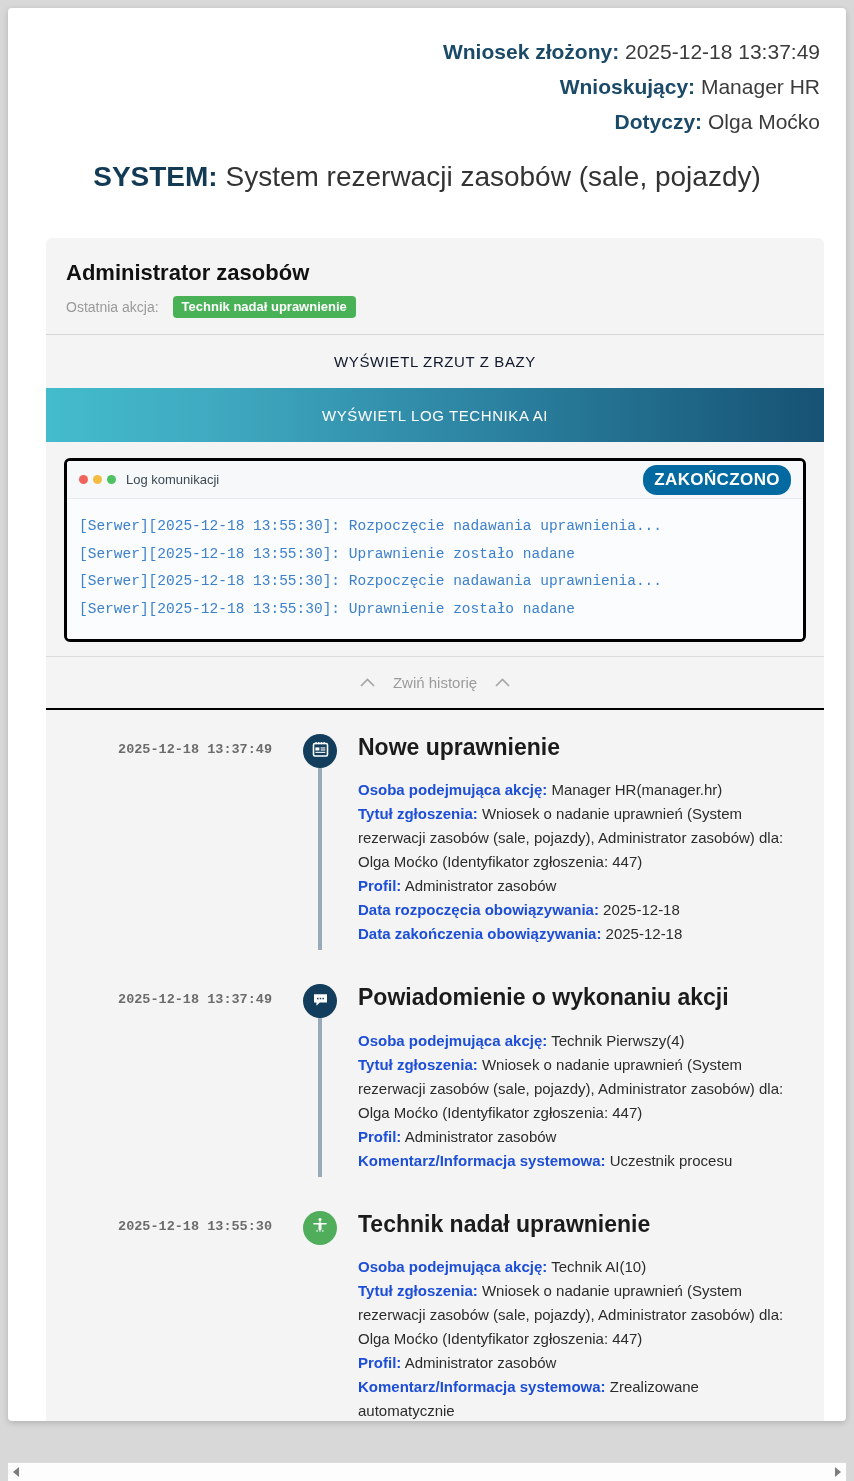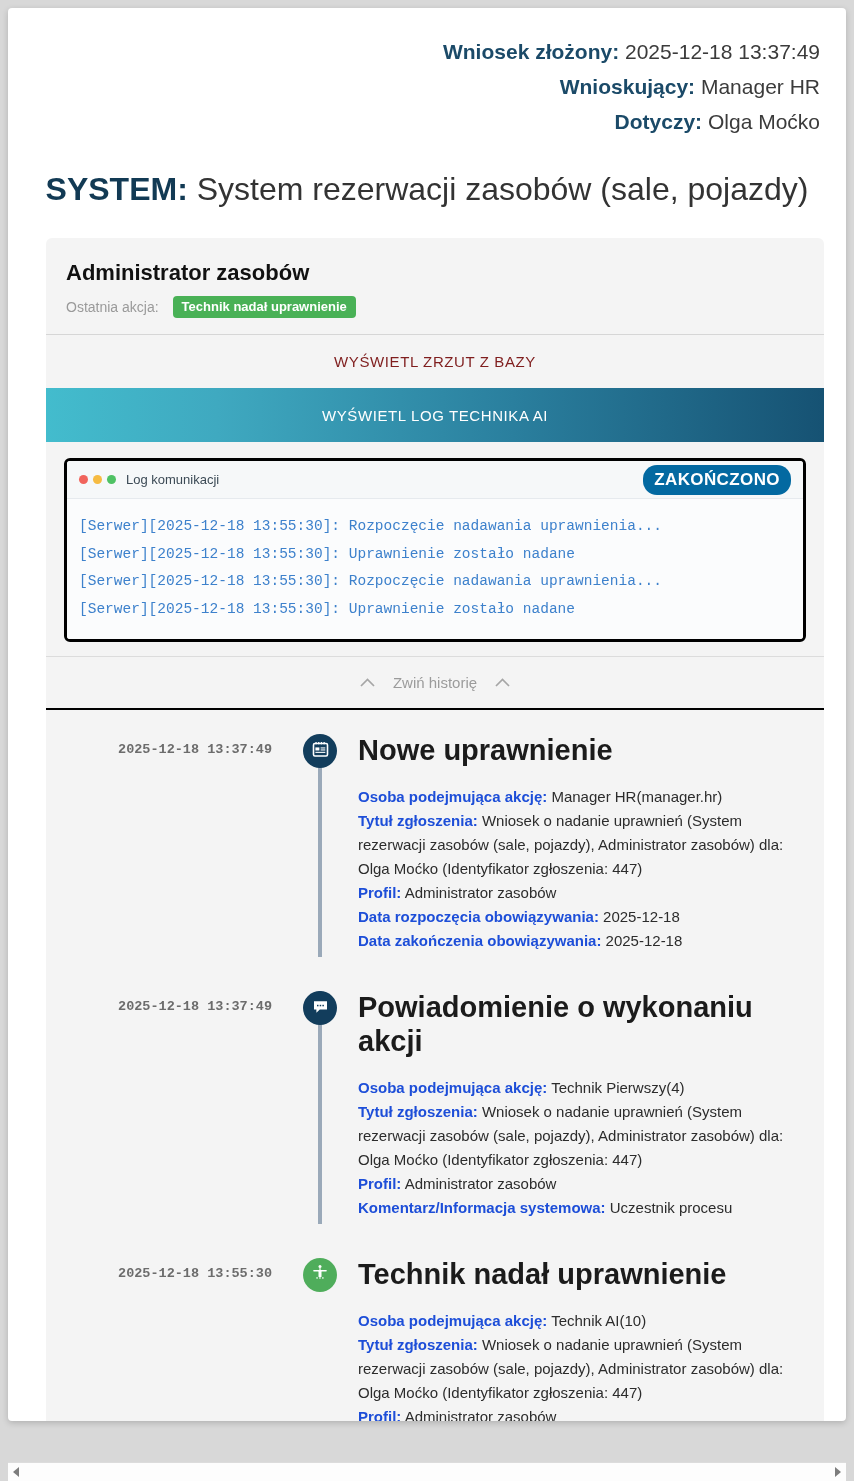--- a/index.html
+++ b/index.html
@@ -24,22 +24,22 @@
   
   .meta { padding: 26px 26px 0 26px; text-align: right; }
   .meta-row {
     font-size: 21px; line-height: 35px;
     color: #3b3b3b; white-space: nowrap;
   }
   .meta-row .lbl { color: #1b4a68; font-weight: bold; }
 
   .system-line {
     text-align: center;
-    margin-top: 32px;
-    font-size: 32px;
+    margin-top: 22px;
+    font-size: 28px;
     color: #333;
   }
   .system-line .lbl { color: #123a54; font-weight: bold; }
 
   
   .card {
     position: absolute;
     left: 38px; top: 230px;
     width: 778px;
     background: #f4f4f4;
@@ -60,21 +60,21 @@
     line-height: 1;
   }
 
   .divider { height: 1px; background: #d6d6d6; }
 
   .tab-btn {
     height: 53px; display:flex; align-items:center; justify-content:center;
     font-size: 15px; letter-spacing: 0.6px;
     cursor: pointer; user-select:none;
   }
-  .tab-plain { background:#f4f4f4; color:#7f1d1d; }
+  .tab-plain { background:#f4f4f4; color:#0f172a; }
   .tab-active {
     background: linear-gradient(90deg,#43bccd 0%, #3fa9c0 22%, #2a7f9e 60%, #165273 100%);
     color: #ffffff;
     height: 54px;
   }
 
   
   .console-wrap { padding: 16px 18px 14px 18px; background:#f4f4f4; }
   .console {
     background:#fbfcfd;
@@ -144,21 +144,21 @@
   .node-navy { background:#123d5c; }
   .node-green { background:#4fad5b; }
   .tl-line {
     position:absolute; left:50%; transform:translateX(-50%);
     width: 4px; background:#9aa9b9; top:0; bottom:-4px; z-index:1;
   }
   .tl-item:first-child .tl-line { top: 30px; }
   .tl-item:last-child .tl-line { display:none; }
   .tl-body { flex:1; padding: 0 10px 0 12px; min-width:0; }
   .tl-heading {
-    font-size: 29px; font-weight:bold; color:#1b1b1b;
+    font-size: 23px; font-weight:bold; color:#1b1b1b;
     margin: 0 0 18px 0; line-height: 1.15;
   }
   .kv { font-size: 15px; line-height: 24px; color:#2c2c2c; }
   .kv b { color:#1d4ed8; }
   .tl-gap { height: 38px; }
 
   
   .hscroll {
     position:absolute; left:8px; bottom:0; width:838px; height:19px;
     background:#fdfdfd; border-top:1px solid #dcdcdc;

